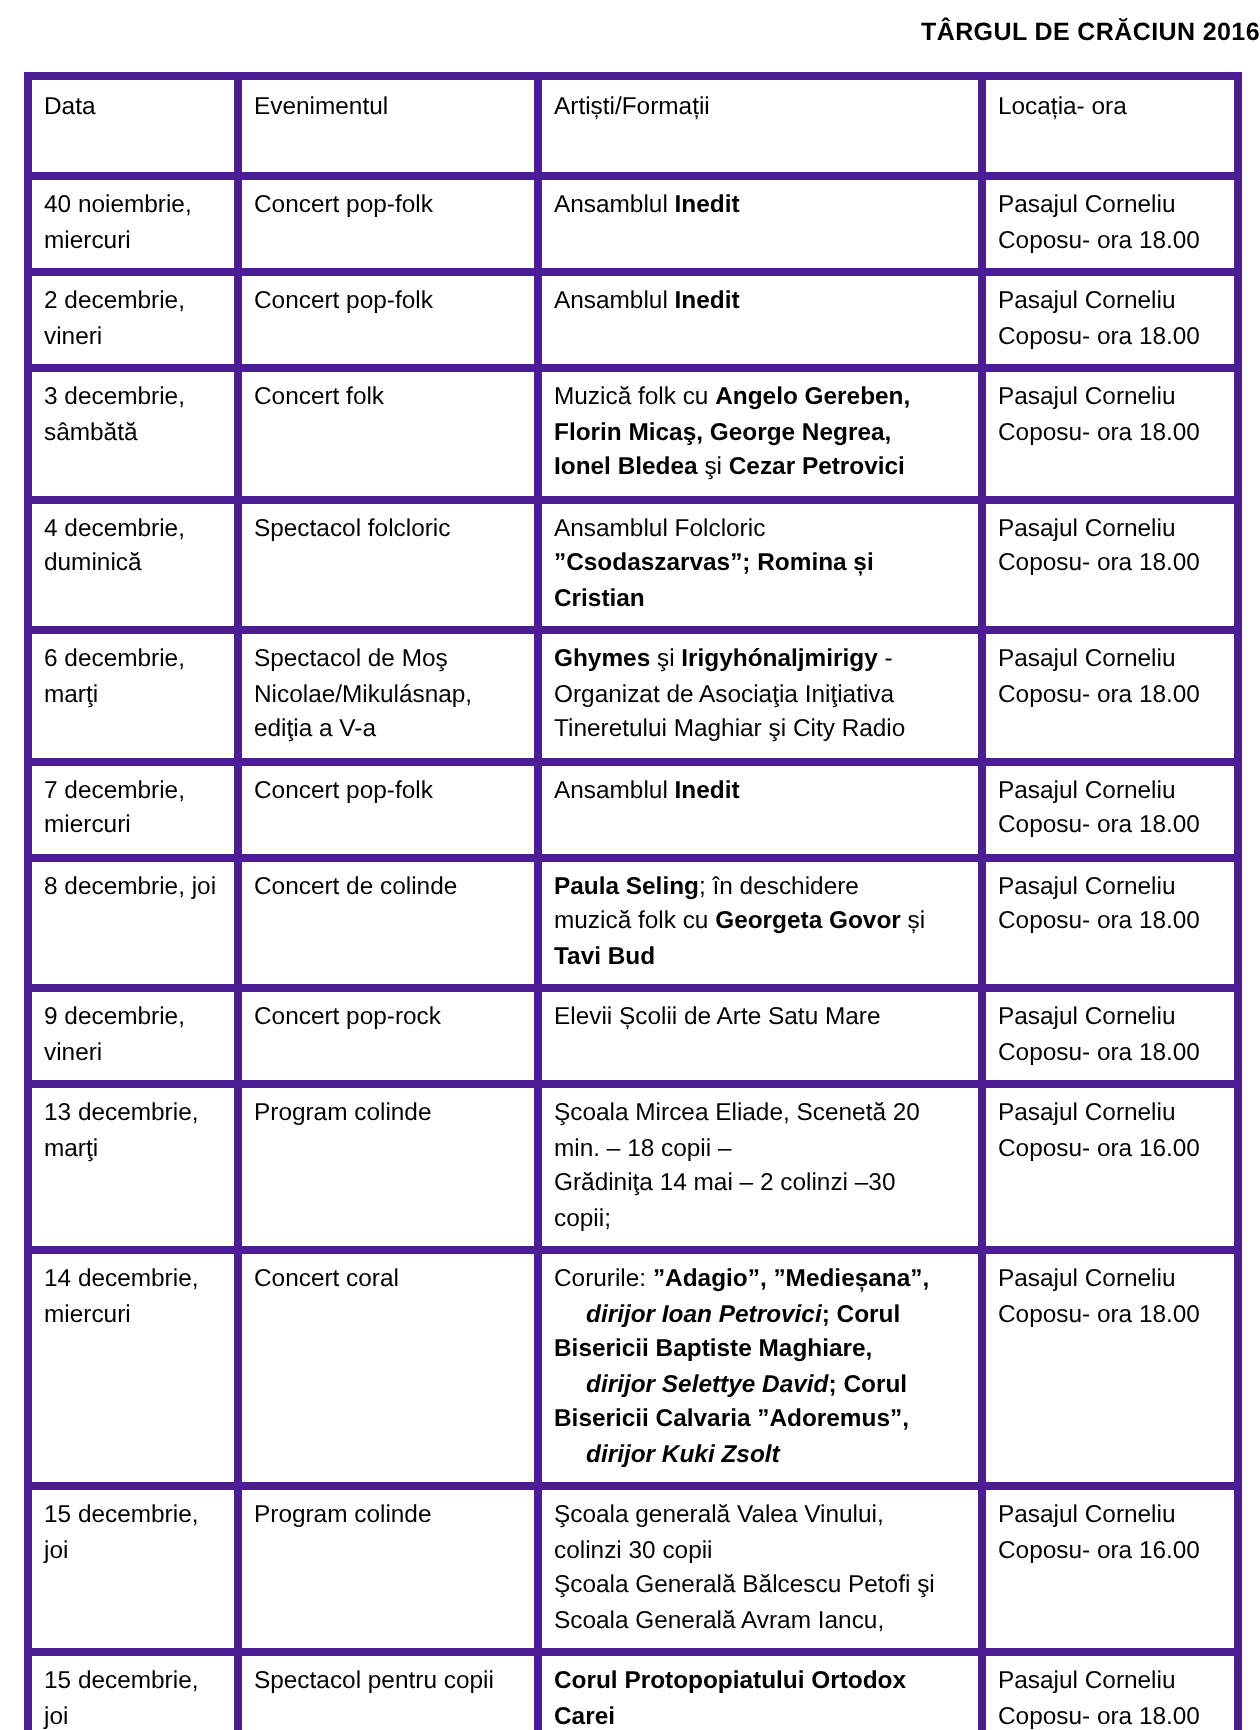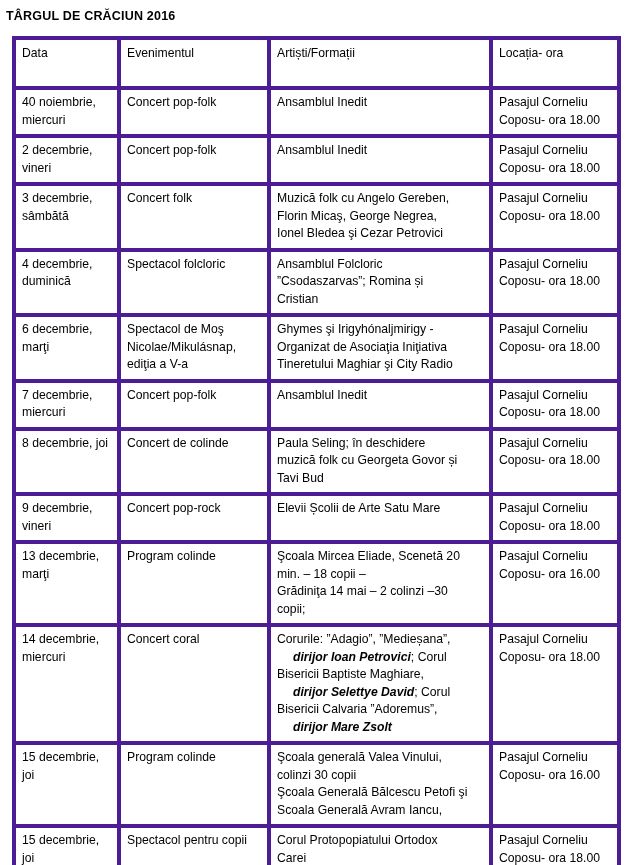--- a/index.html
+++ b/index.html
@@ -14,21 +14,21 @@
     color: #000000;
     overflow: hidden;
   }
   .page {
     position: relative;
     width: 630px;
     height: 865px;
     box-sizing: border-box;
   }
   .doc-title {
-    text-align: left;
+    text-align: right;
     font-size: 12.5px;
     font-weight: bold;
     letter-spacing: 0.2px;
     margin: 8px 0 0 0;
     padding: 0 0 0 6px;
     line-height: 16px;
   }
   table.schedule {
     border-collapse: collapse;
     table-layout: fixed;
@@ -47,21 +47,21 @@
   }
   col.c-data    { width: 105px; }
   col.c-eveni   { width: 150px; }
   col.c-artist  { width: 222px; }
   col.c-loc     { width: 128px; }
 
   tr.header-row td {
     height: 36px;
     padding-top: 5px;
   }
-  .b { font-weight: normal; }
+  .b { font-weight: bold; }
   .bi { font-weight: bold; font-style: italic; margin-left: 16px; }
   .cell-line { display: block; }
 </style>
 </head>
 <body>
 
 <div class="page">
 
   <div class="doc-title">TÂRGUL DE CRĂCIUN 2016</div>
 
@@ -242,21 +242,21 @@
           </td>
           <td>
             <span class="cell-line">Concert coral</span>
           </td>
           <td>
             <span class="cell-line"><span>Corurile: </span><span class="b">”Adagio”, ”Medieșana”,</span></span>
             <span class="cell-line"><span class="bi">dirijor Ioan Petrovici</span><span class="b">; </span><span class="b">Corul</span></span>
             <span class="cell-line"><span class="b">Bisericii Baptiste Maghiare,</span></span>
             <span class="cell-line"><span class="bi">dirijor Selettye David</span><span class="b">; </span><span class="b">Corul</span></span>
             <span class="cell-line"><span class="b">Bisericii Calvaria ”Adoremus”,</span></span>
-            <span class="cell-line"><span class="bi">dirijor Mare Zsolt</span></span>
+            <span class="cell-line"><span class="bi">dirijor Kuki Zsolt</span></span>
           </td>
           <td>
             <span class="cell-line">Pasajul Corneliu</span>
             <span class="cell-line">Coposu- ora 18.00</span>
           </td>
         </tr>
         <tr>
           <td>
             <span class="cell-line">15 decembrie,</span>
             <span class="cell-line">joi</span>

